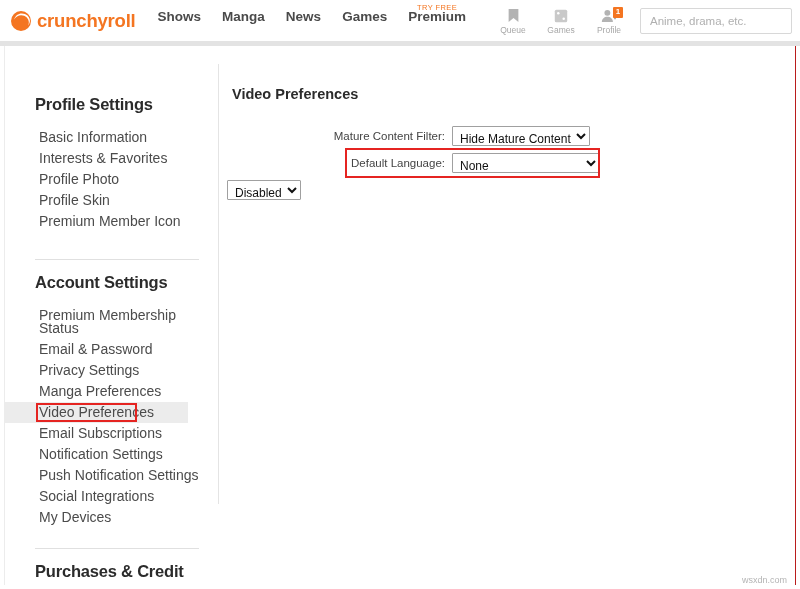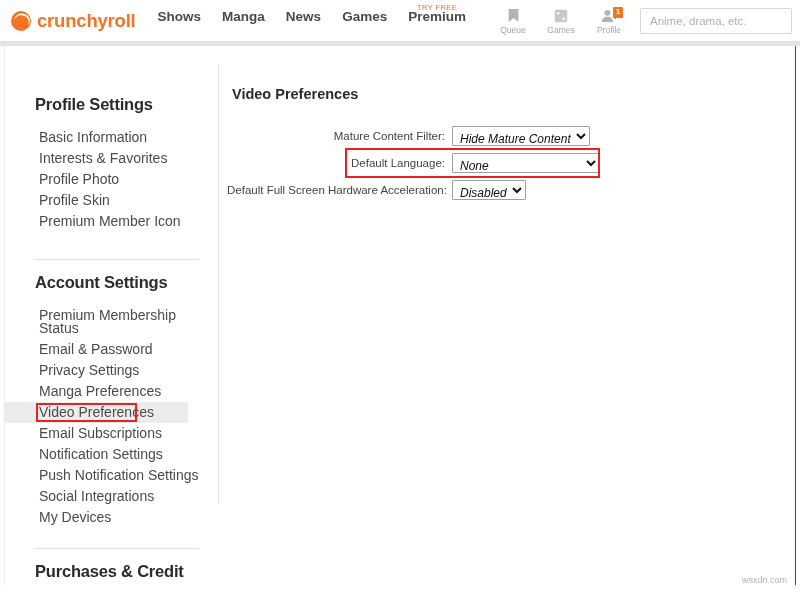--- a/index.html
+++ b/index.html
@@ -251,21 +251,20 @@
   select.pref-select {
     font-family: "Liberation Sans", sans-serif;
     font-size: 12px;
     color: #111;
     height: 20px;
     border: 1px solid #a0a0a0;
     background: #ffffff;
     padding: 4px 2px 0 3px;
     border-radius: 1px;
     outline: none;
-    font-style: italic;
   }
   #select-language { width: 148px; }
   #highlight-language {
     position: absolute;
     left: 118px;
     top: -5px;
     width: 255px;
     height: 30px;
     border: 2px solid #e52421;
     pointer-events: none;
@@ -398,21 +397,20 @@
 
     <div class="form-row">
       <div class="form-label">Default Language:</div>
       <select class="pref-select" id="select-language">
         <option>None</option>
       </select>
       <span id="highlight-language"></span>
     </div>
 
     <div class="form-row">
-      <div class="form-label">Default Full Screen Hardware Acceleration:</div>
       <select class="pref-select" id="select-hwaccel">
         <option>Disabled</option>
       </select>
     </div>
   </section>
 
   <div id="watermark">wsxdn.com</div>
 </div>
 
 </body></html>

